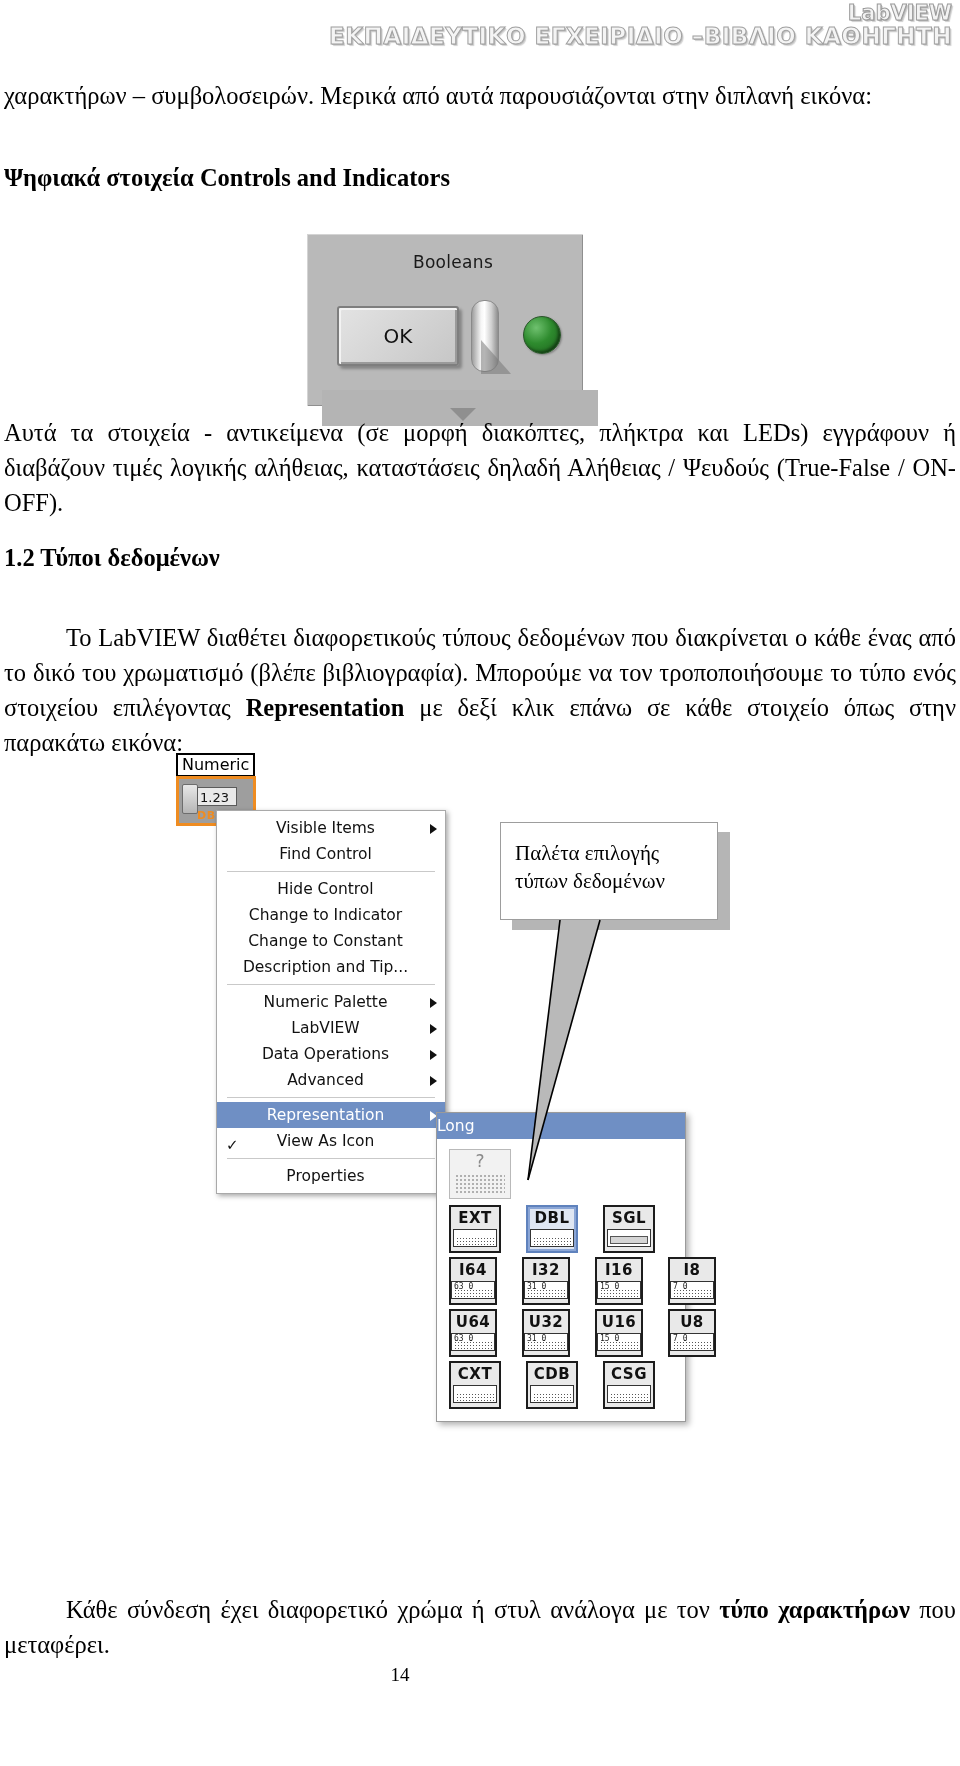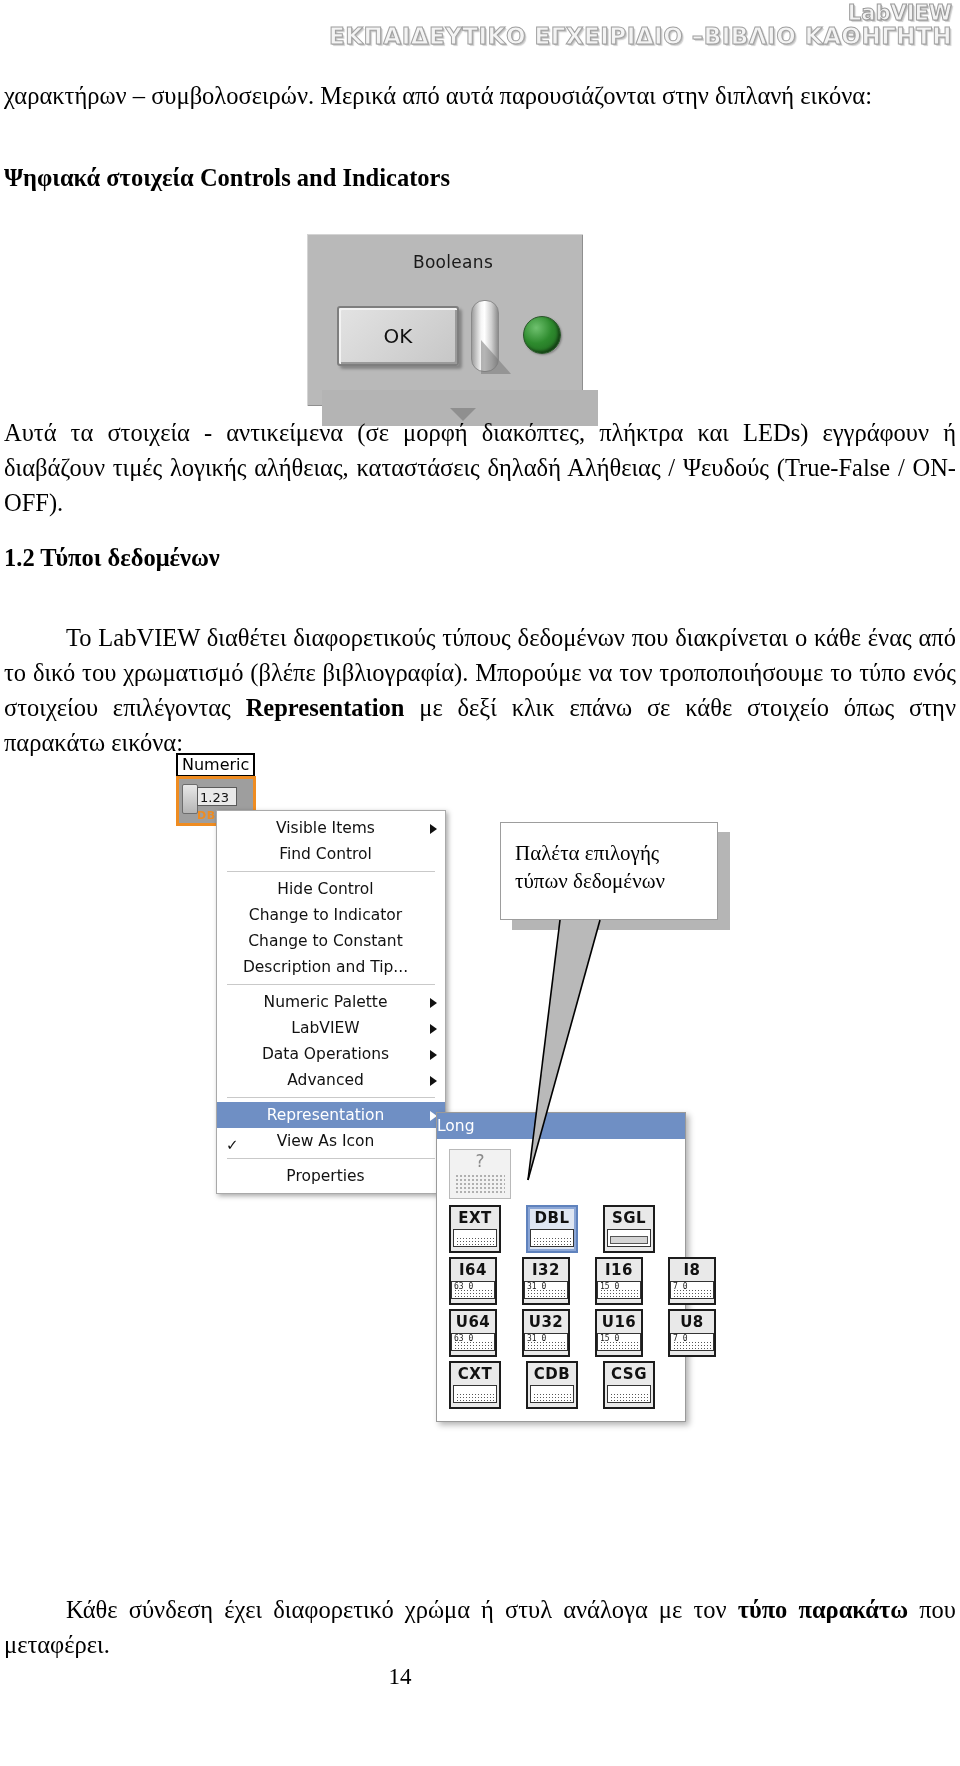--- a/index.html
+++ b/index.html
@@ -46,21 +46,21 @@
   .b{font-weight:bold;}
 
   #p-intro{left:4px;top:78px;width:950px;}
   #h-digital{left:4px;top:160px;width:600px;font-weight:bold;font-size:24.5px;}
   #p-auta{left:4px;top:415px;width:952px;}
   #h-12{left:4px;top:540px;width:500px;font-weight:bold;}
   #p-lab{left:4px;top:620px;width:952px;text-indent:62px;}
   #p-kathe{left:4px;top:1592px;width:952px;text-indent:62px;}
   #pageno{
     position:absolute;left:0;top:1664px;width:800px;text-align:center;
-    font-size:23px;
+    font-size:19px;
   }
 
   
   .bool-panel{
     position:absolute;left:307px;top:218px;width:276px;height:172px;
     background:#b9b9b9;
     box-shadow:inset 1px 1px 0 #d4d4d4, inset -1px -1px 0 #8f8f8f;
     margin-top:16px;
   }
   .bool-title{
@@ -440,17 +440,17 @@
     <div>Παλέτα επιλογής</div>
     <div>τύπων δεδομένων</div>
   </div>
 
   <svg class="lead" viewBox="0 0 960 1766" xmlns="http://www.w3.org/2000/svg">
     <polygon points="560,920 600,920 528,1180" fill="#b9b9b9"></polygon>
     <line x1="560" y1="920" x2="528" y2="1180" stroke="#000" stroke-width="1.6"></line>
     <line x1="600" y1="920" x2="528" y2="1180" stroke="#000" stroke-width="1.6"></line>
   </svg>
 
-  <div class="txt" id="p-kathe"><span>Κάθε σύνδεση έχει διαφορετικό χρώμα ή στυλ ανάλογα με τον </span><span class="b">τύπο παρακάτω</span><span> που μεταφέρει.</span></div>
+  <div class="txt" id="p-kathe"><span>Κάθε σύνδεση έχει διαφορετικό χρώμα ή στυλ ανάλογα με τον </span><span class="b">τύπο χαρακτήρων</span><span> που μεταφέρει.</span></div>
 
   <div id="pageno">14</div>
 
 </div>
 
 </body></html>

